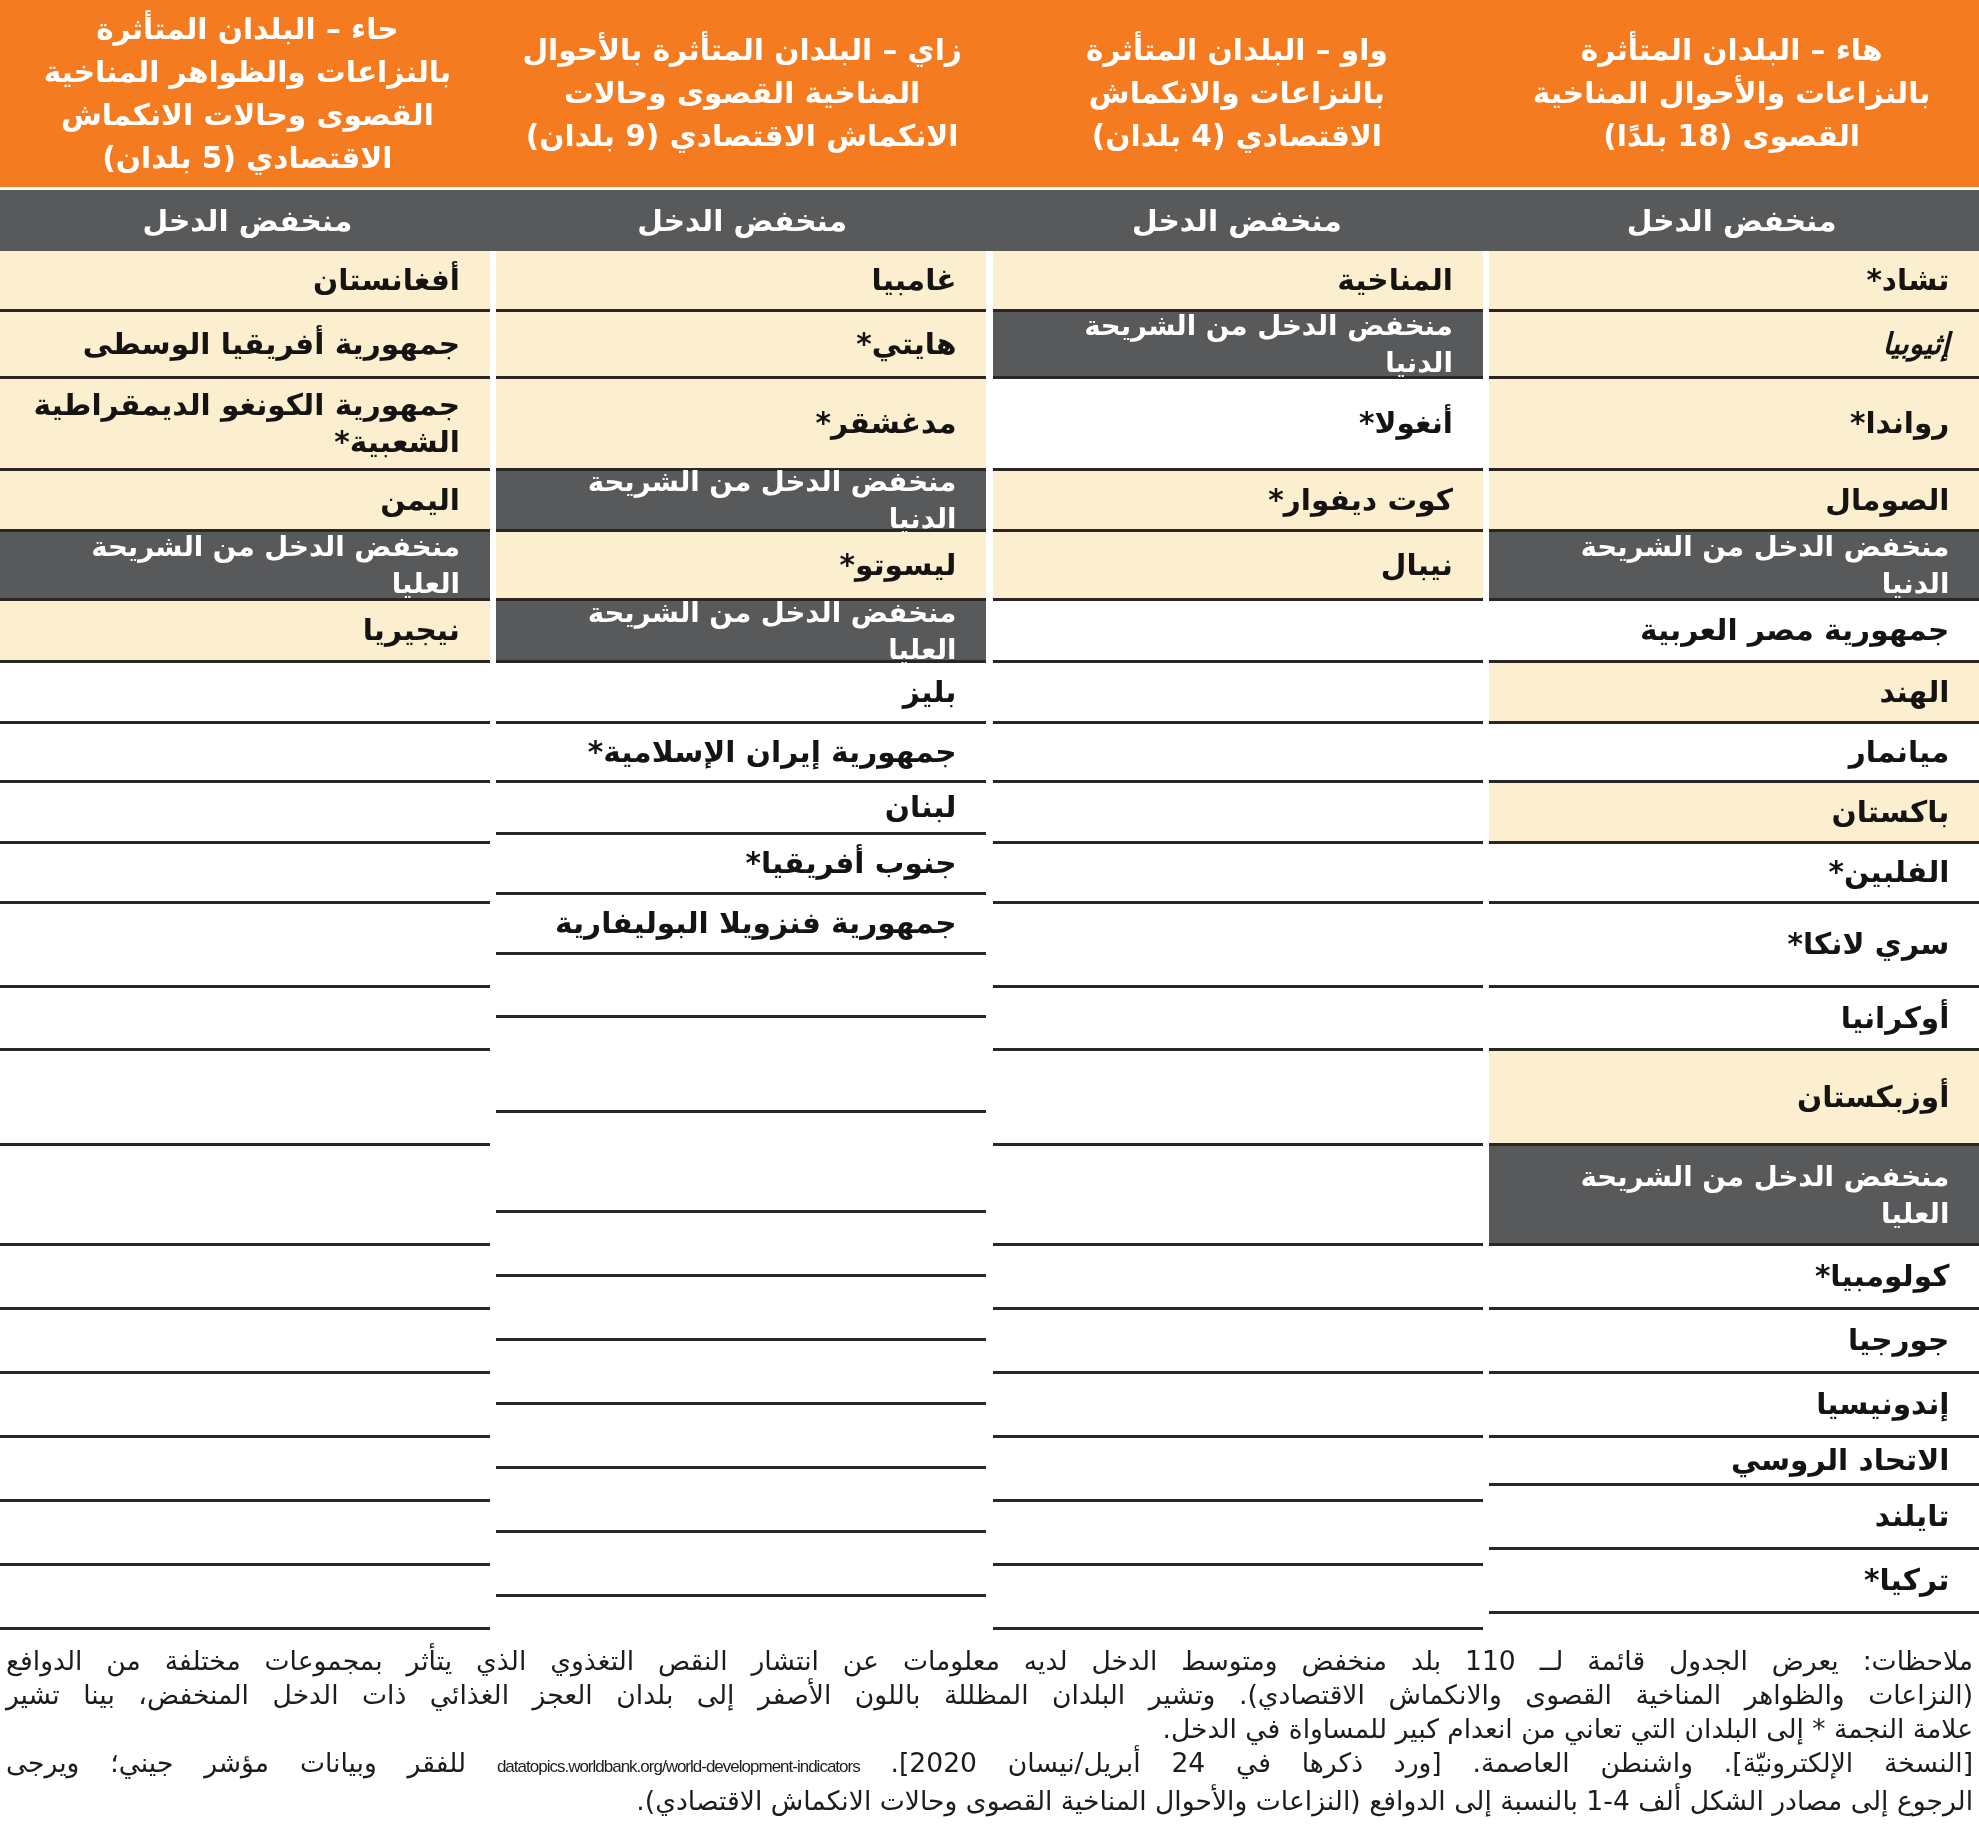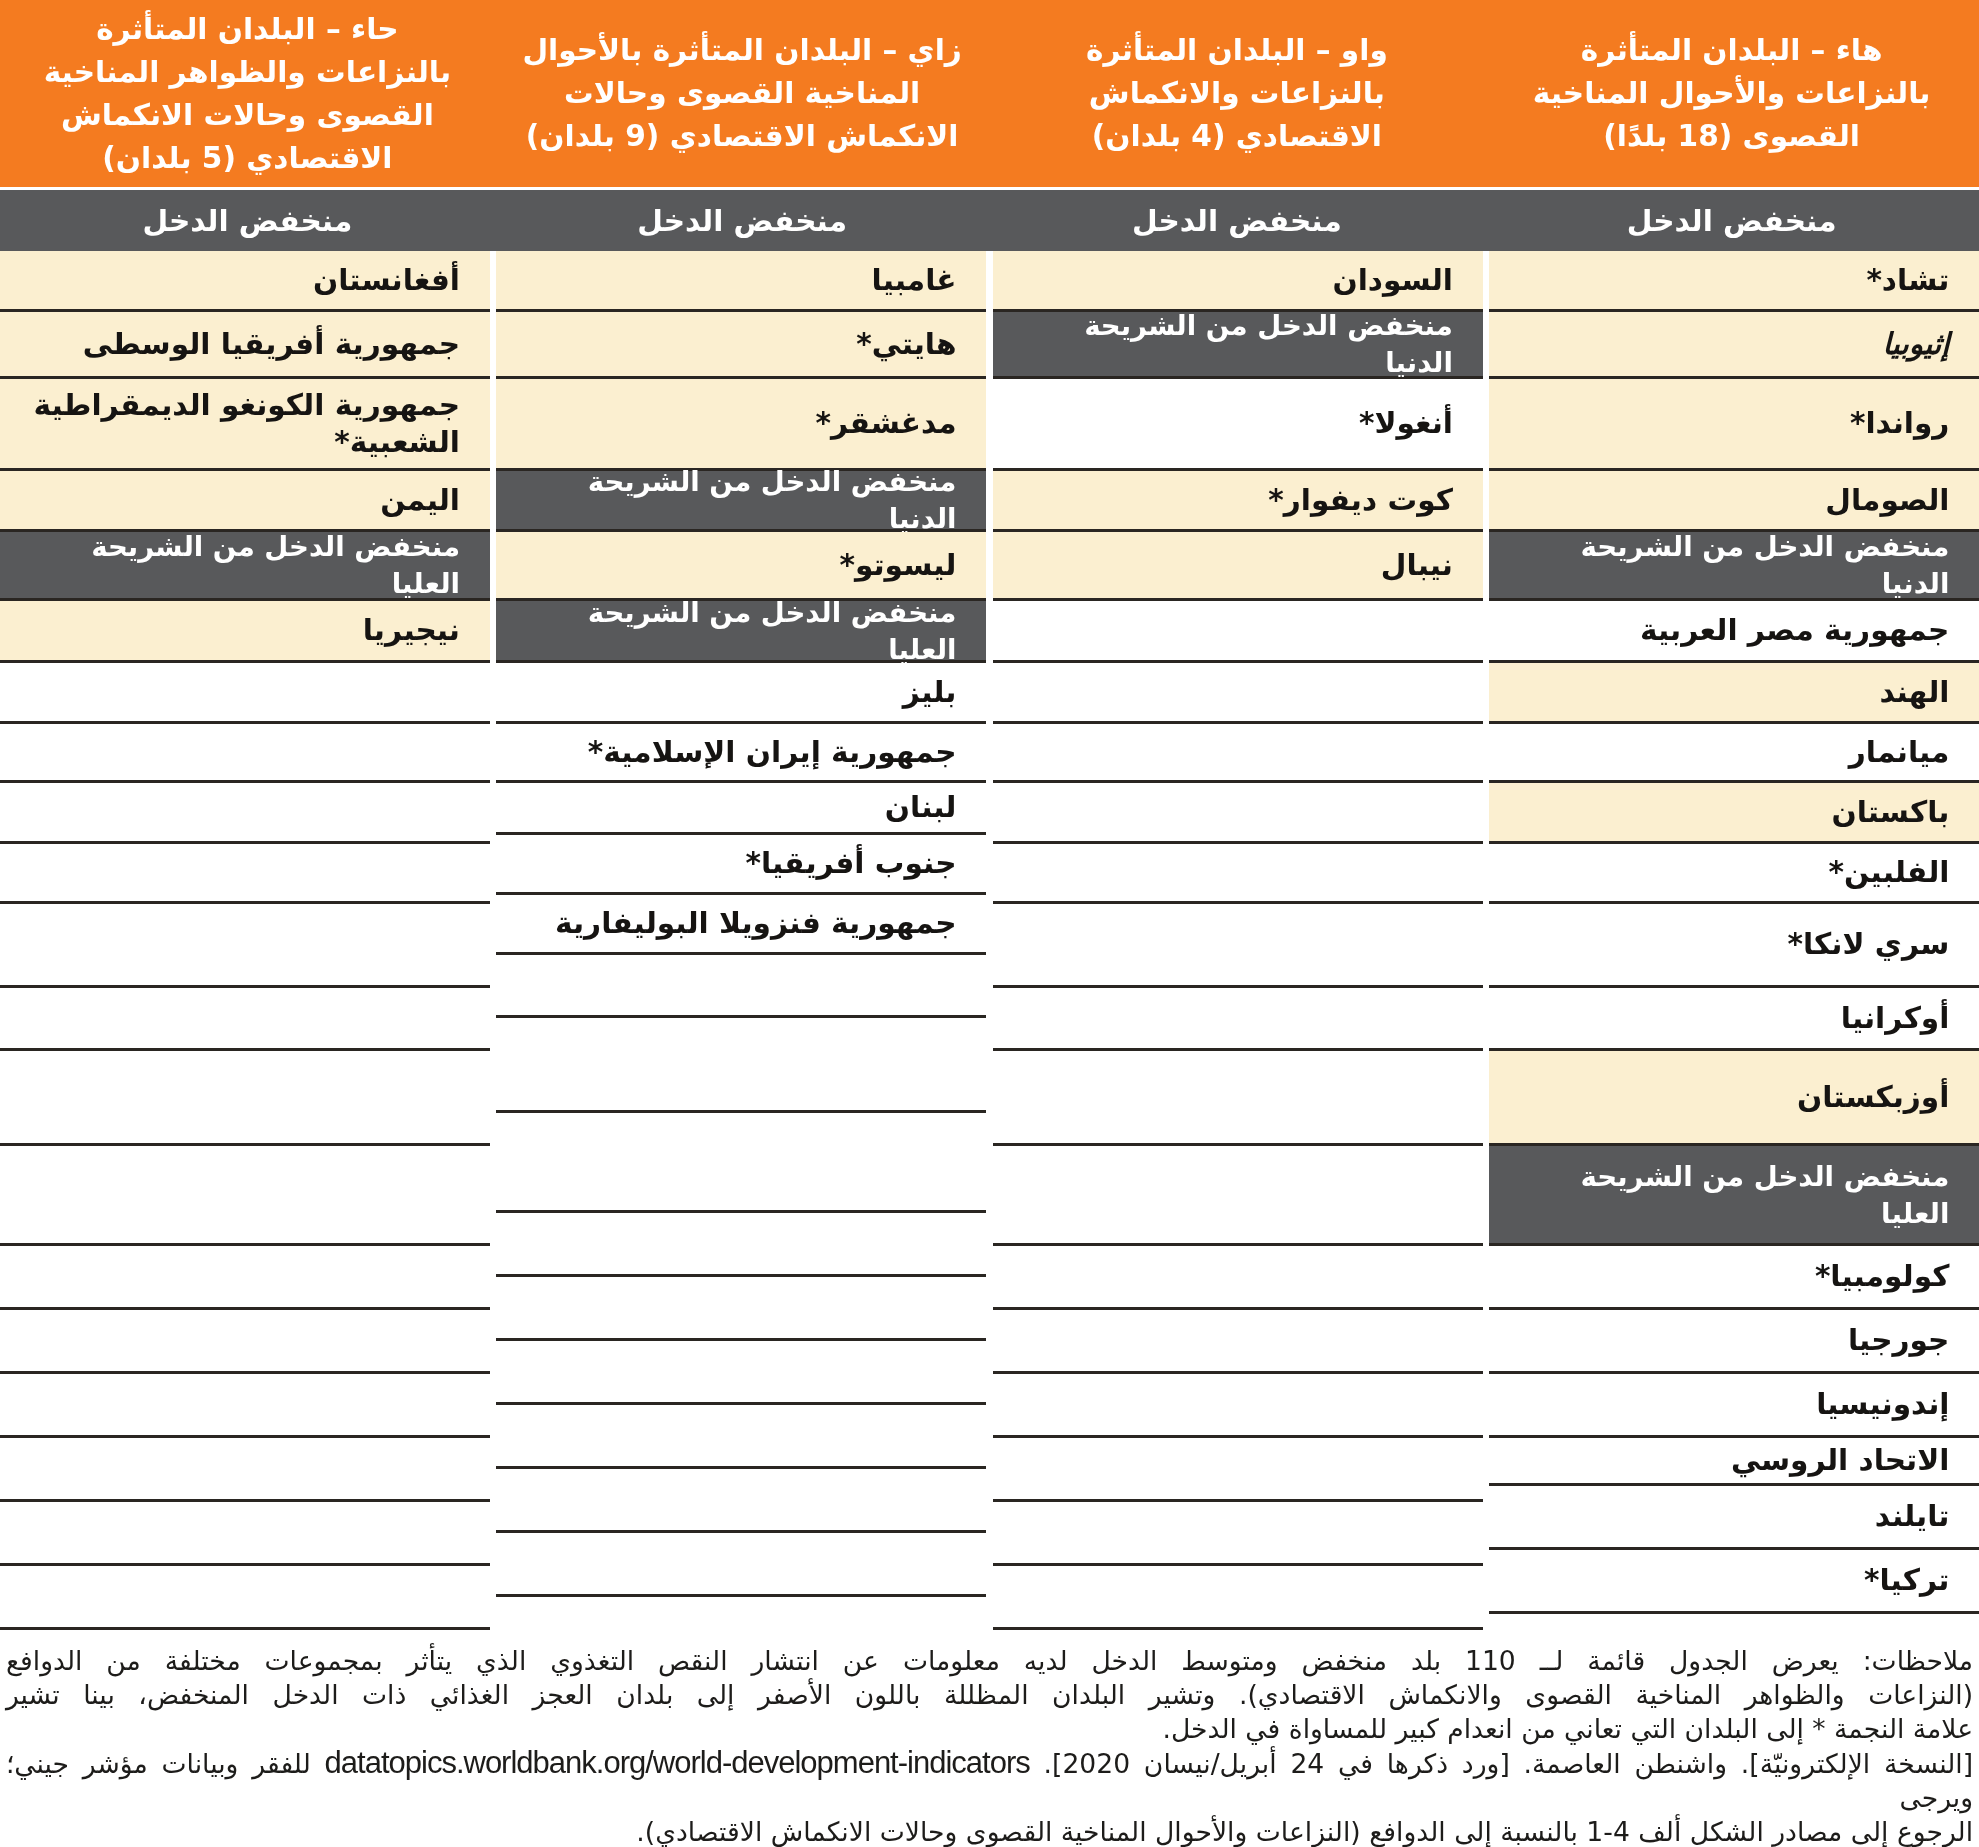--- a/index.html
+++ b/index.html
@@ -26,21 +26,21 @@
   .cell.white{background:#ffffff;}
   .cell.blank{background:#ffffff;}
   .cell.dark{background:#58595B;color:#ffffff;font-size:27.6px;}
 
   
   .notes{padding:13.8px 5.9px 0 5.9px;color:#1D1C1A;font-size:26.6px;line-height:34px;direction:rtl;}
   .note-line{text-align:justify;text-align-last:justify;}
   .note-line.last{text-align:right;text-align-last:right;}
   .it{font-style:italic;}
   .url{direction:ltr;unicode-bidi:embed;font-family:"Liberation Sans",sans-serif;
-       font-size:31px;letter-spacing:-1px;}
+       font-size:17px;letter-spacing:-1px;}
 </style>
 </head>
 <body>
 
 <div class="page">
 
   <div class="band band-orange">
     <div class="hcell">هاء – البلدان المتأثرة بالنزاعات والأحوال المناخية القصوى (18 بلدًا)</div>
     <div class="hcell">واو – البلدان المتأثرة بالنزاعات والانكماش الاقتصادي (4 بلدان)</div>
     <div class="hcell">زاي – البلدان المتأثرة بالأحوال المناخية القصوى وحالات الانكماش الاقتصادي (9 بلدان)</div>
@@ -71,21 +71,21 @@
         <div class="cell cream" style="height: 95px;">أوزبكستان</div>
         <div class="cell dark" style="height: 100px;">منخفض الدخل من الشريحة العليا</div>
         <div class="cell white" style="height: 64px;">كولومبيا*</div>
         <div class="cell white" style="height: 64px;">جورجيا</div>
         <div class="cell white" style="height: 64px;">إندونيسيا</div>
         <div class="cell white" style="height: 48px; text-align: right;">الاتحاد الروسي</div>
         <div class="cell white" style="height: 64px;">تايلند</div>
         <div class="cell white" style="height: 64px;">تركيا*</div>
       </div>
       <div class="col">
-        <div class="cell cream" style="height: 61px;">السودان</div>
+        <div class="cell cream" style="height: 61px;">المناخية</div>
         <div class="cell dark" style="height: 67px;">منخفض الدخل من الشريحة الدنيا</div>
         <div class="cell white" style="height: 92px;">أنغولا*</div>
         <div class="cell cream" style="height: 61px;">كوت ديفوار*</div>
         <div class="cell cream" style="height: 69px;">نيبال</div>
         <div class="cell blank" style="height: 62px;"></div>
         <div class="cell blank" style="height: 61px;"></div>
         <div class="cell blank" style="height: 59px;"></div>
         <div class="cell blank" style="height: 61px;"></div>
         <div class="cell blank" style="height: 60px;"></div>
         <div class="cell blank" style="height: 84px;"></div>

